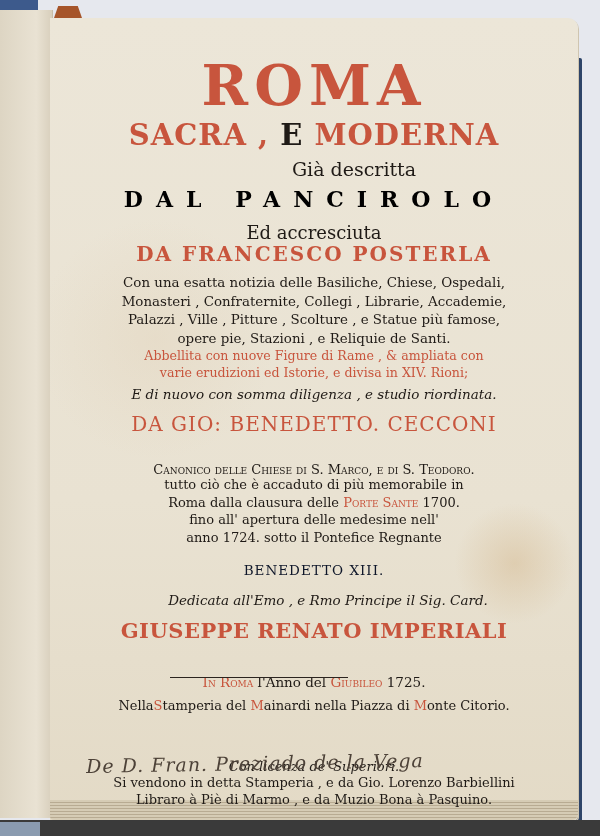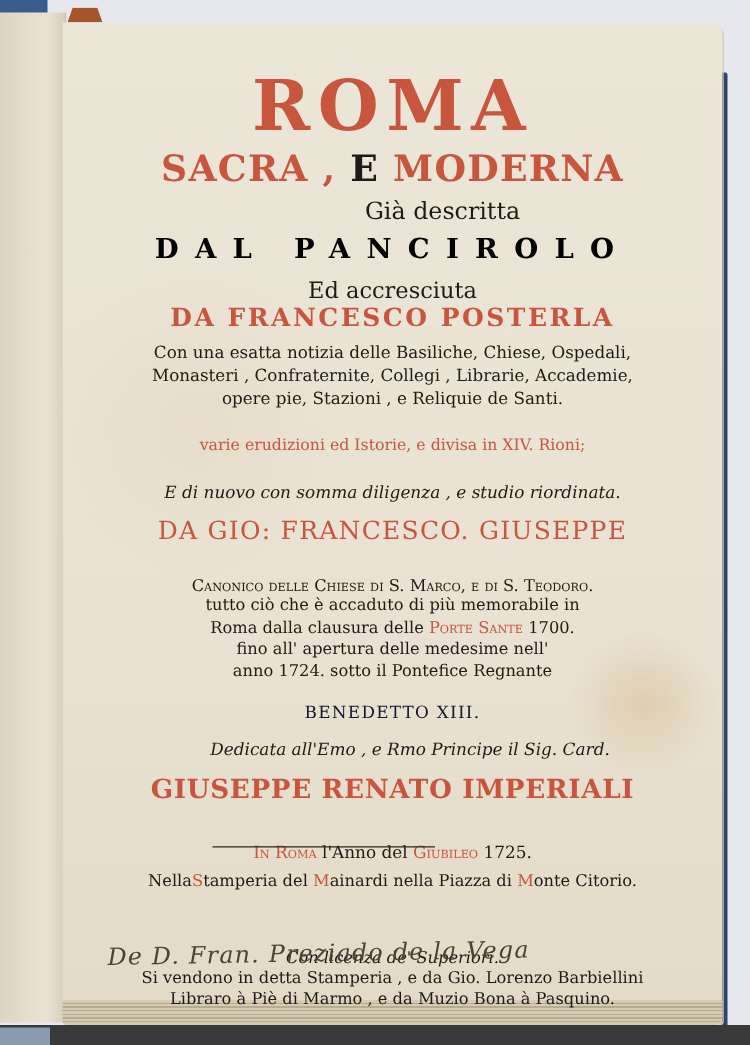--- a/index.html
+++ b/index.html
@@ -79,29 +79,31 @@
   </div>
 
   <div class="gia">Già descritta</div>
   <div class="pancirolo">DAL PANCIROLO</div>
   <div class="accresciuta">Ed accresciuta</div>
   <div class="posterla">DA FRANCESCO POSTERLA</div>
 
   <div class="desc">
     <span class="line">Con una esatta notizia delle Basiliche, Chiese, Ospedali,</span>
     <span class="line">Monasteri , Confraternite, Collegi , Librarie, Accademie,</span>
+    <span class="line">Palazzi , Ville , Pitture , Scolture , e Statue più famose,</span>
     <span class="line">opere pie, Stazioni , e Reliquie de Santi.</span>
   </div>
 
   <div class="abb">
+    <span class="line">Abbellita con nuove Figure di Rame , &amp; ampliata con</span>
     <span class="line">varie erudizioni ed Istorie, e divisa in XIV. Rioni;</span>
   </div>
 
   <div class="nuovo">E di nuovo con somma diligenza , e studio riordinata.</div>
-  <div class="cecconi">DA GIO: FRANCESCO. GIUSEPPE</div>
+  <div class="cecconi">DA GIO: BENEDETTO. CECCONI</div>
   <div class="canonico sc">Canonico delle Chiese di S. Marco, e di S. Teodoro.</div>
 
   <div class="aggiuntovi">
     <span class="line">tutto ciò che è accaduto di più memorabile in</span>
     <span class="line">
       <span>Roma dalla clausura delle</span>
       <span class="red sc">Porte Sante</span>
       <span>1700.</span>
     </span>
     <span class="line">fino all' apertura delle medesime nell'</span>

